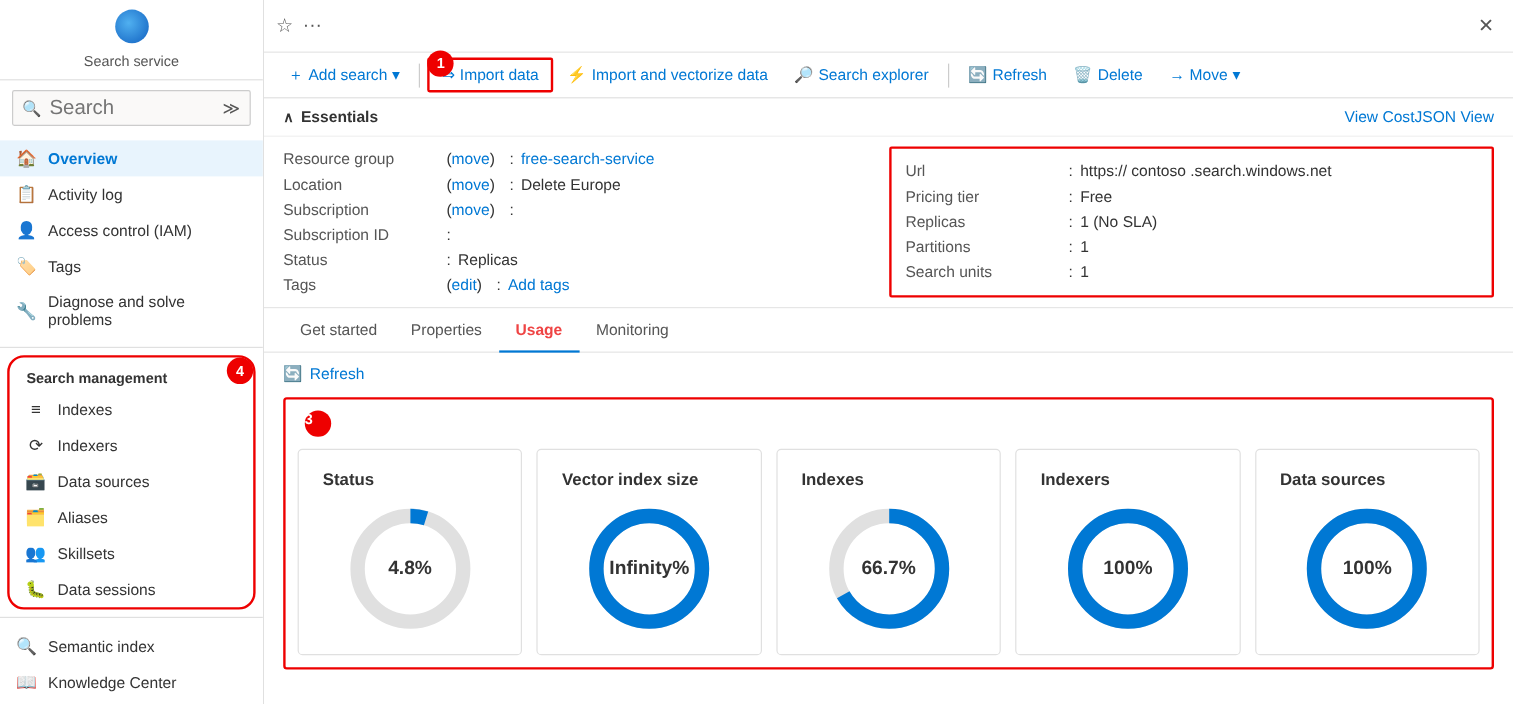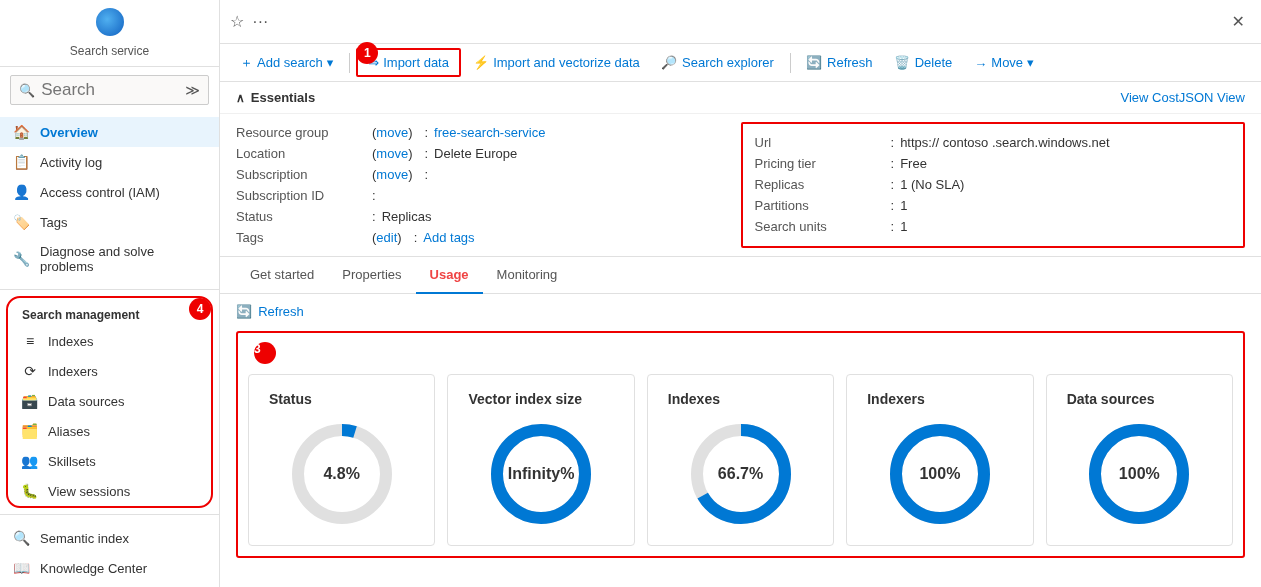--- a/index.html
+++ b/index.html
@@ -219,21 +219,21 @@
     <div class="sidebar-item">
       <span class="sidebar-item-icon">🗂️</span>
       <span class="sidebar-item-label">Aliases</span>
     </div>
     <div class="sidebar-item">
       <span class="sidebar-item-icon">👥</span>
       <span class="sidebar-item-label">Skillsets</span>
     </div>
     <div class="sidebar-item">
       <span class="sidebar-item-icon">🐛</span>
-      <span class="sidebar-item-label">View sessions</span>
+      <span class="sidebar-item-label">Data sessions</span>
     </div>
   <span class="red-badge" style="position: absolute; top: 0px; right: 0px;">4</span>
     </div>
 
   <hr class="sidebar-divider">
 
   <div class="sidebar-section">
     <div class="sidebar-item">
       <span class="sidebar-item-icon">🔍</span>
       <span class="sidebar-item-label">Semantic index</span>

